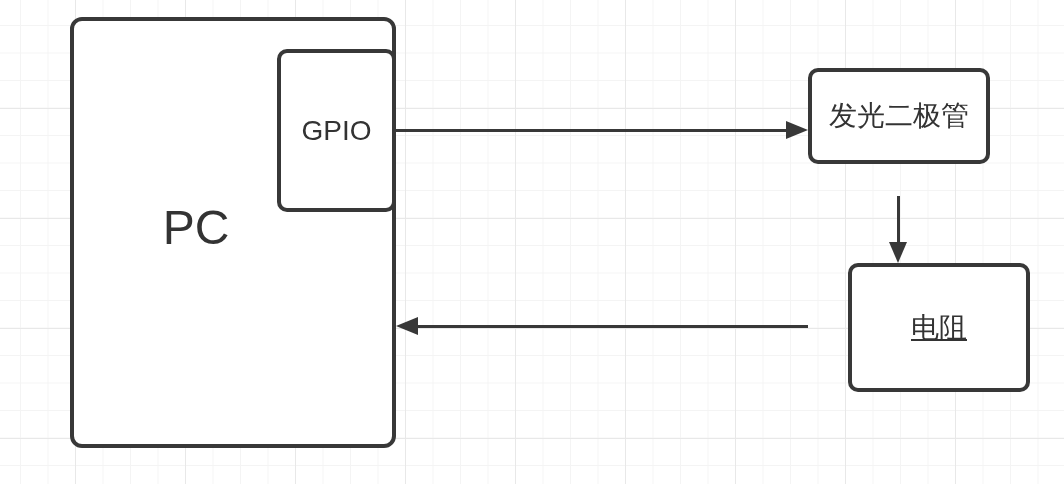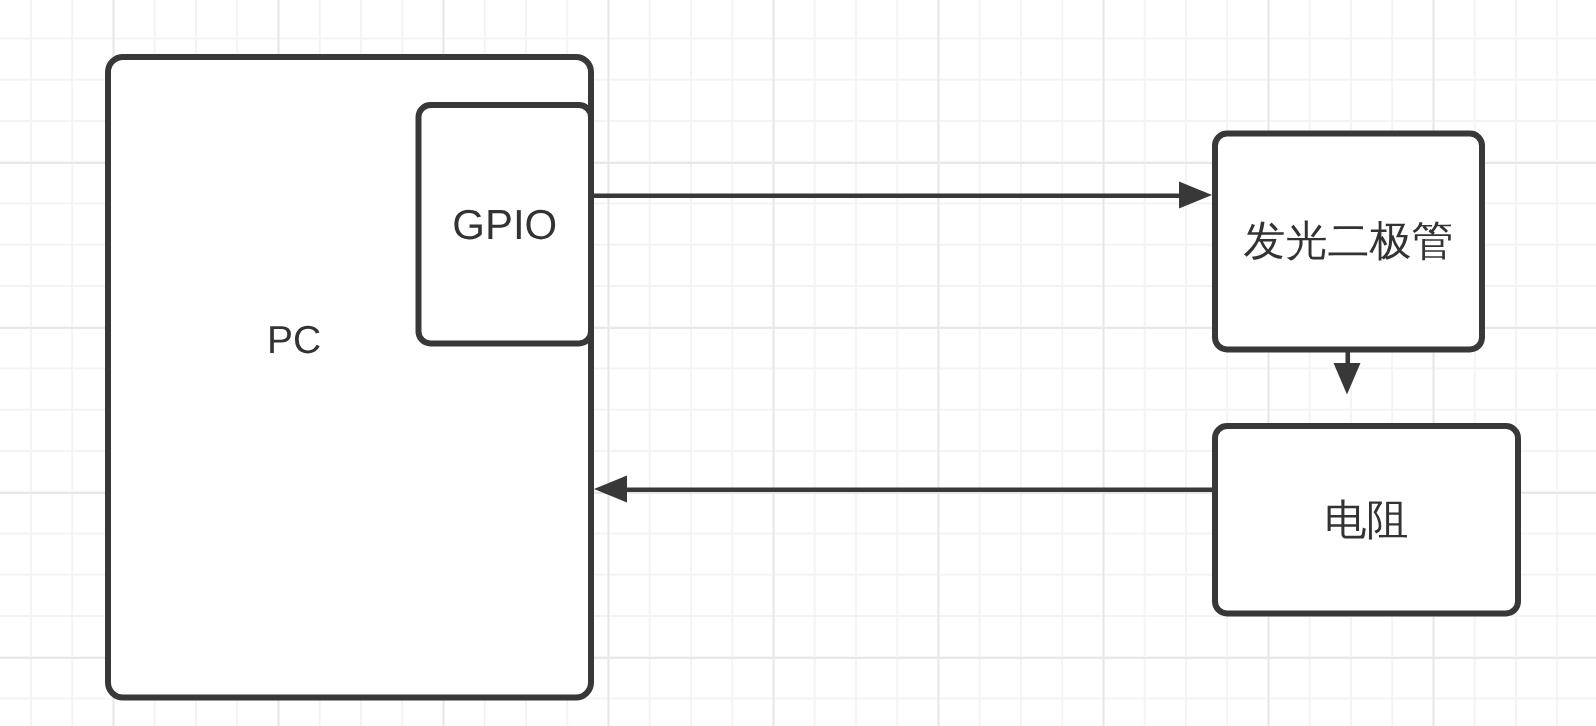--- a/index.html
+++ b/index.html
@@ -23,37 +23,36 @@
   }
   .node {
     position: absolute;
     box-sizing: border-box;
     background: #ffffff;
     border: 4px solid #383838;
     border-radius: 10px;
     display: flex;
     align-items: center;
     justify-content: center;
-    margin-top: 19px;
   }
   .node-label {
     font-size: 28px;
     white-space: nowrap;
   }
   #pc-node       { left: 70px;  top: 17px;  width: 326px; height: 431px; z-index: 1; border-radius: 12px; }
   #gpio-node     { left: 277px; top: 49px;  width: 119px; height: 163px; z-index: 2; }
   #gnd-node      { left: 277px; top: 245px; width: 119px; height: 160px; z-index: 2; }
-  #led-node      { left: 808px; top: 68px;  width: 182px; height: 148px; z-index: 2; }
-  #resistor-node { left: 808px; top: 263px; width: 206px; height: 129px; z-index: 2; }
+  #led-node      { left: 808px; top: 68px;  width: 182px; height: 96px; z-index: 2; }
+  #resistor-node { left: 848px; top: 263px; width: 182px; height: 129px; z-index: 2; text-decoration: underline; }
   .pc-label {
     position: absolute;
     left: 196px;
     top: 227px;
     transform: translate(-50%, -50%);
-    font-size: 26px;
+    font-size: 48px;
     z-index: 3;
     white-space: nowrap;
     text-align: right;
   }
   .edge { position: absolute; z-index: 1; }
   .edge-line { position: absolute; background: #383838; }
   .edge-head { position: absolute; width: 0; height: 0; }
 
   
   #edge-gpio-led .edge-line { left: 396px; top: 129px; width: 392px; height: 3px; }

